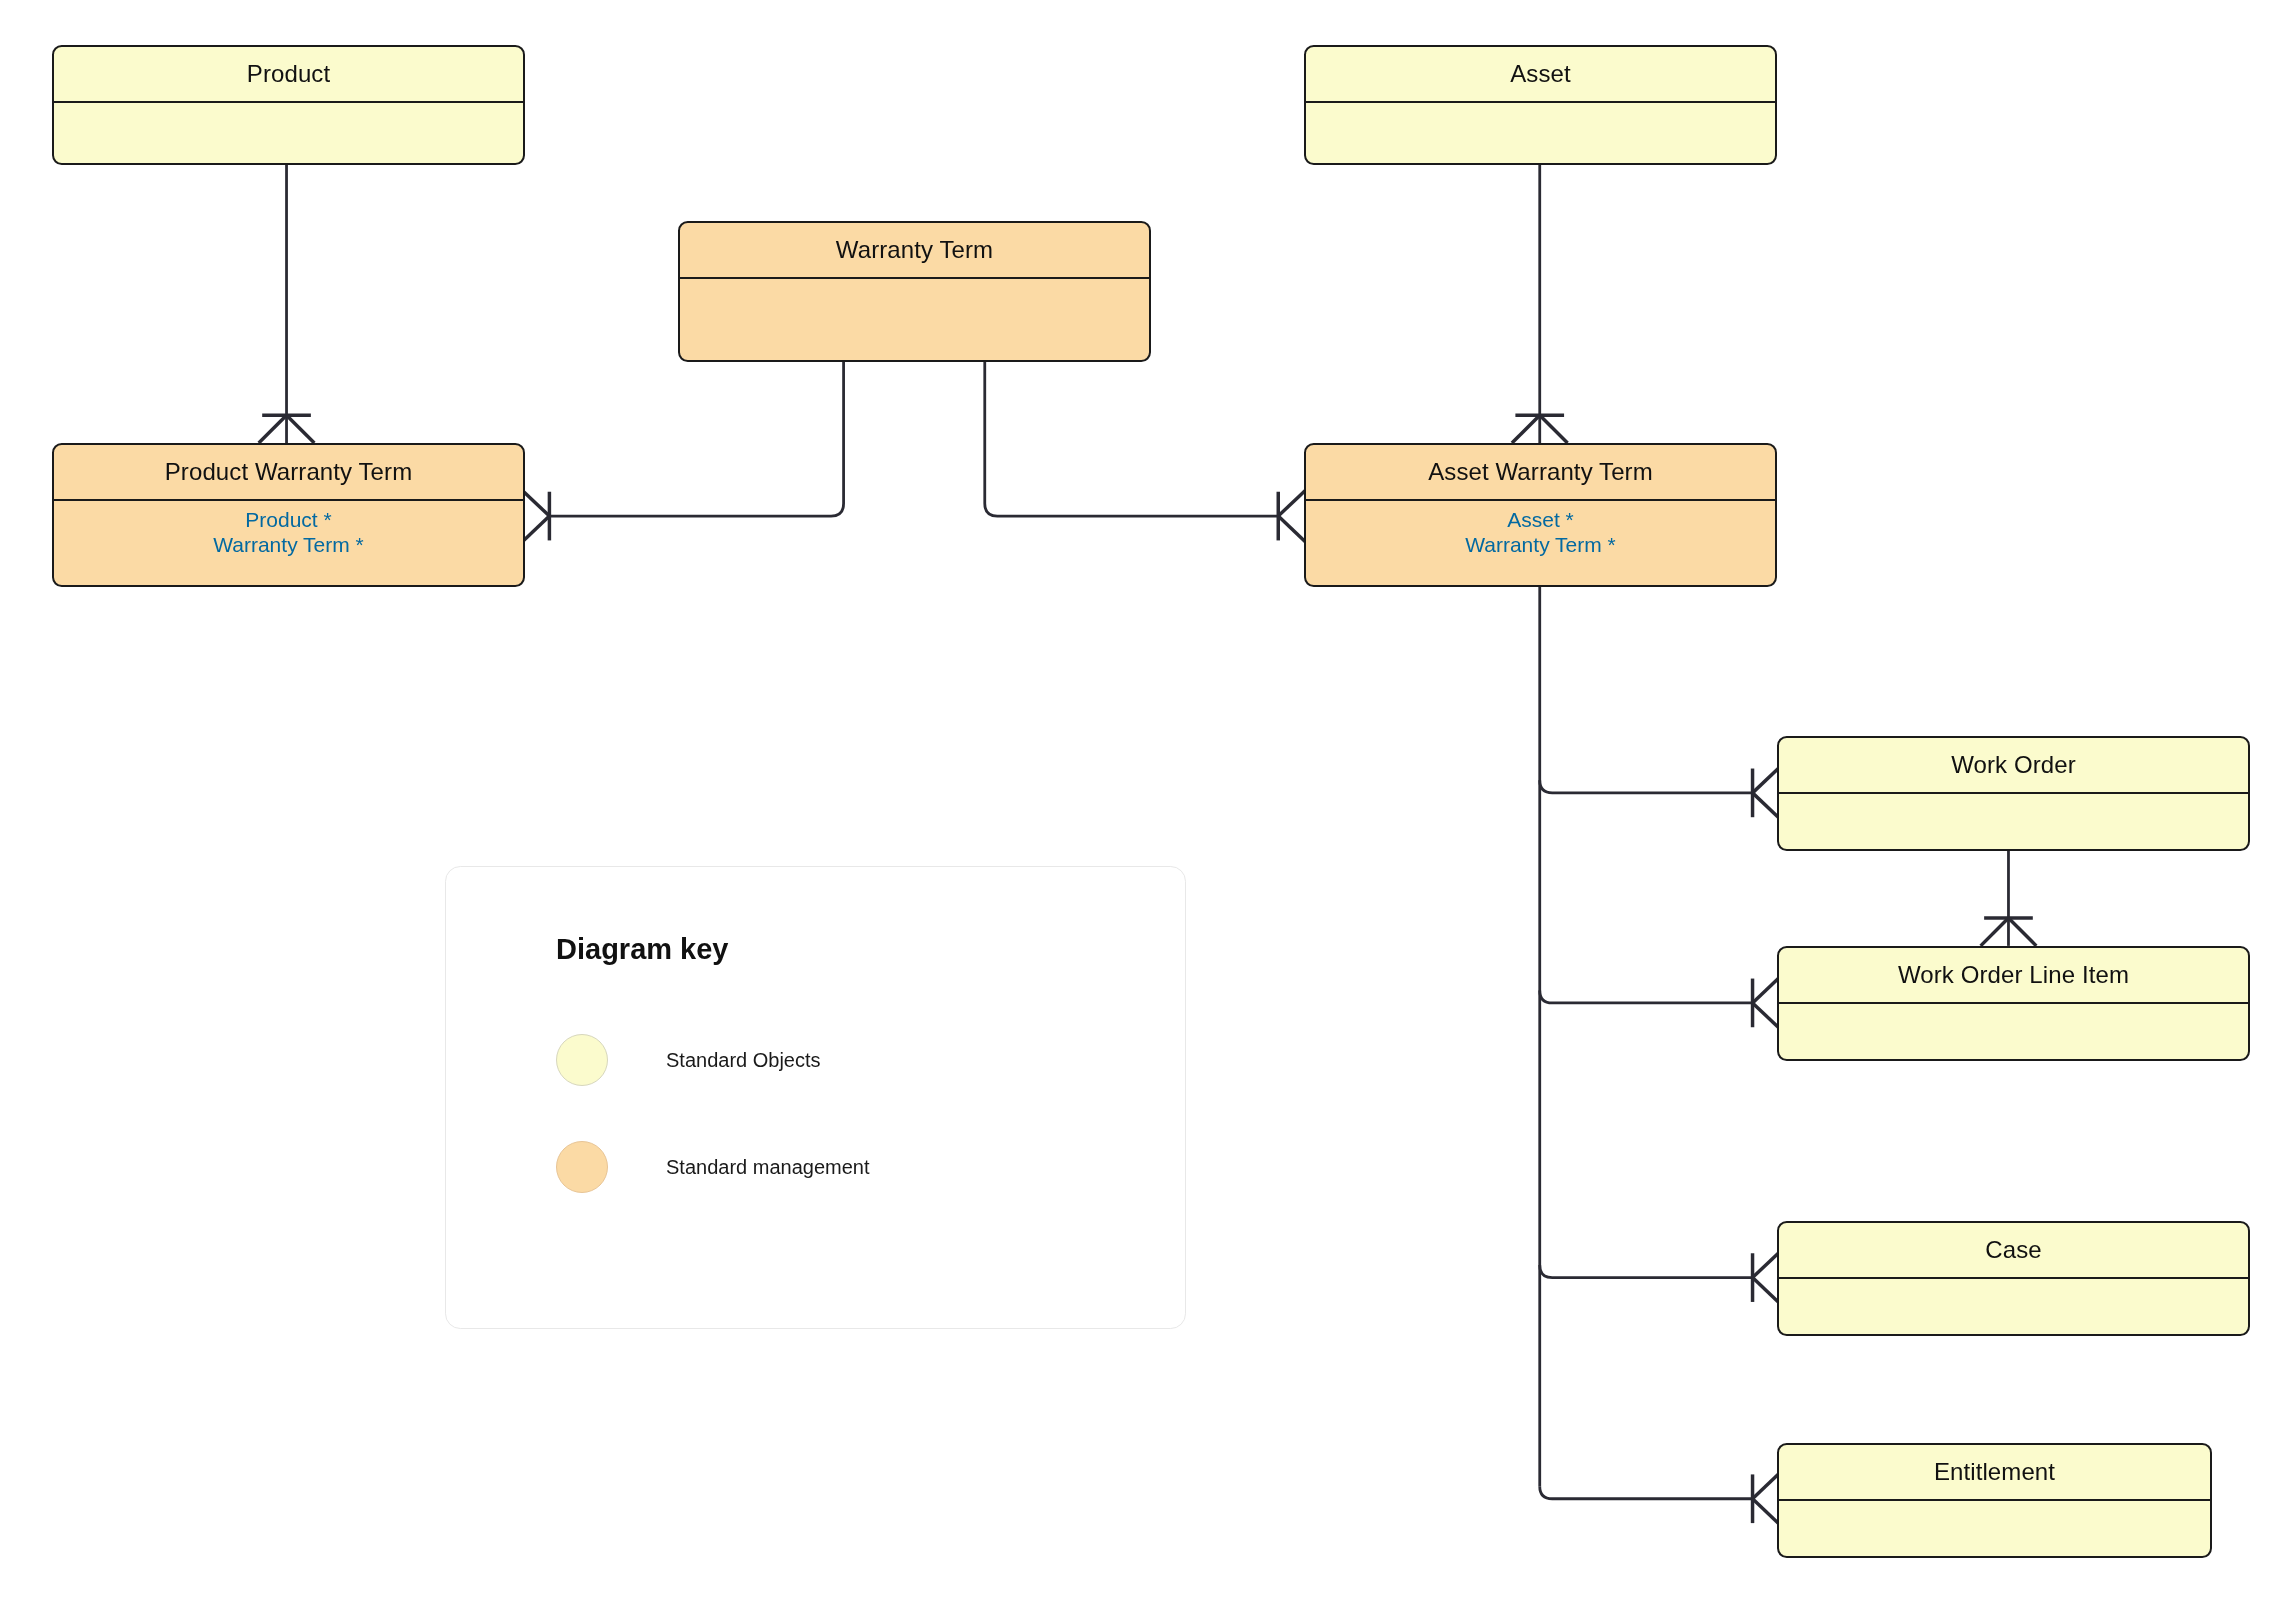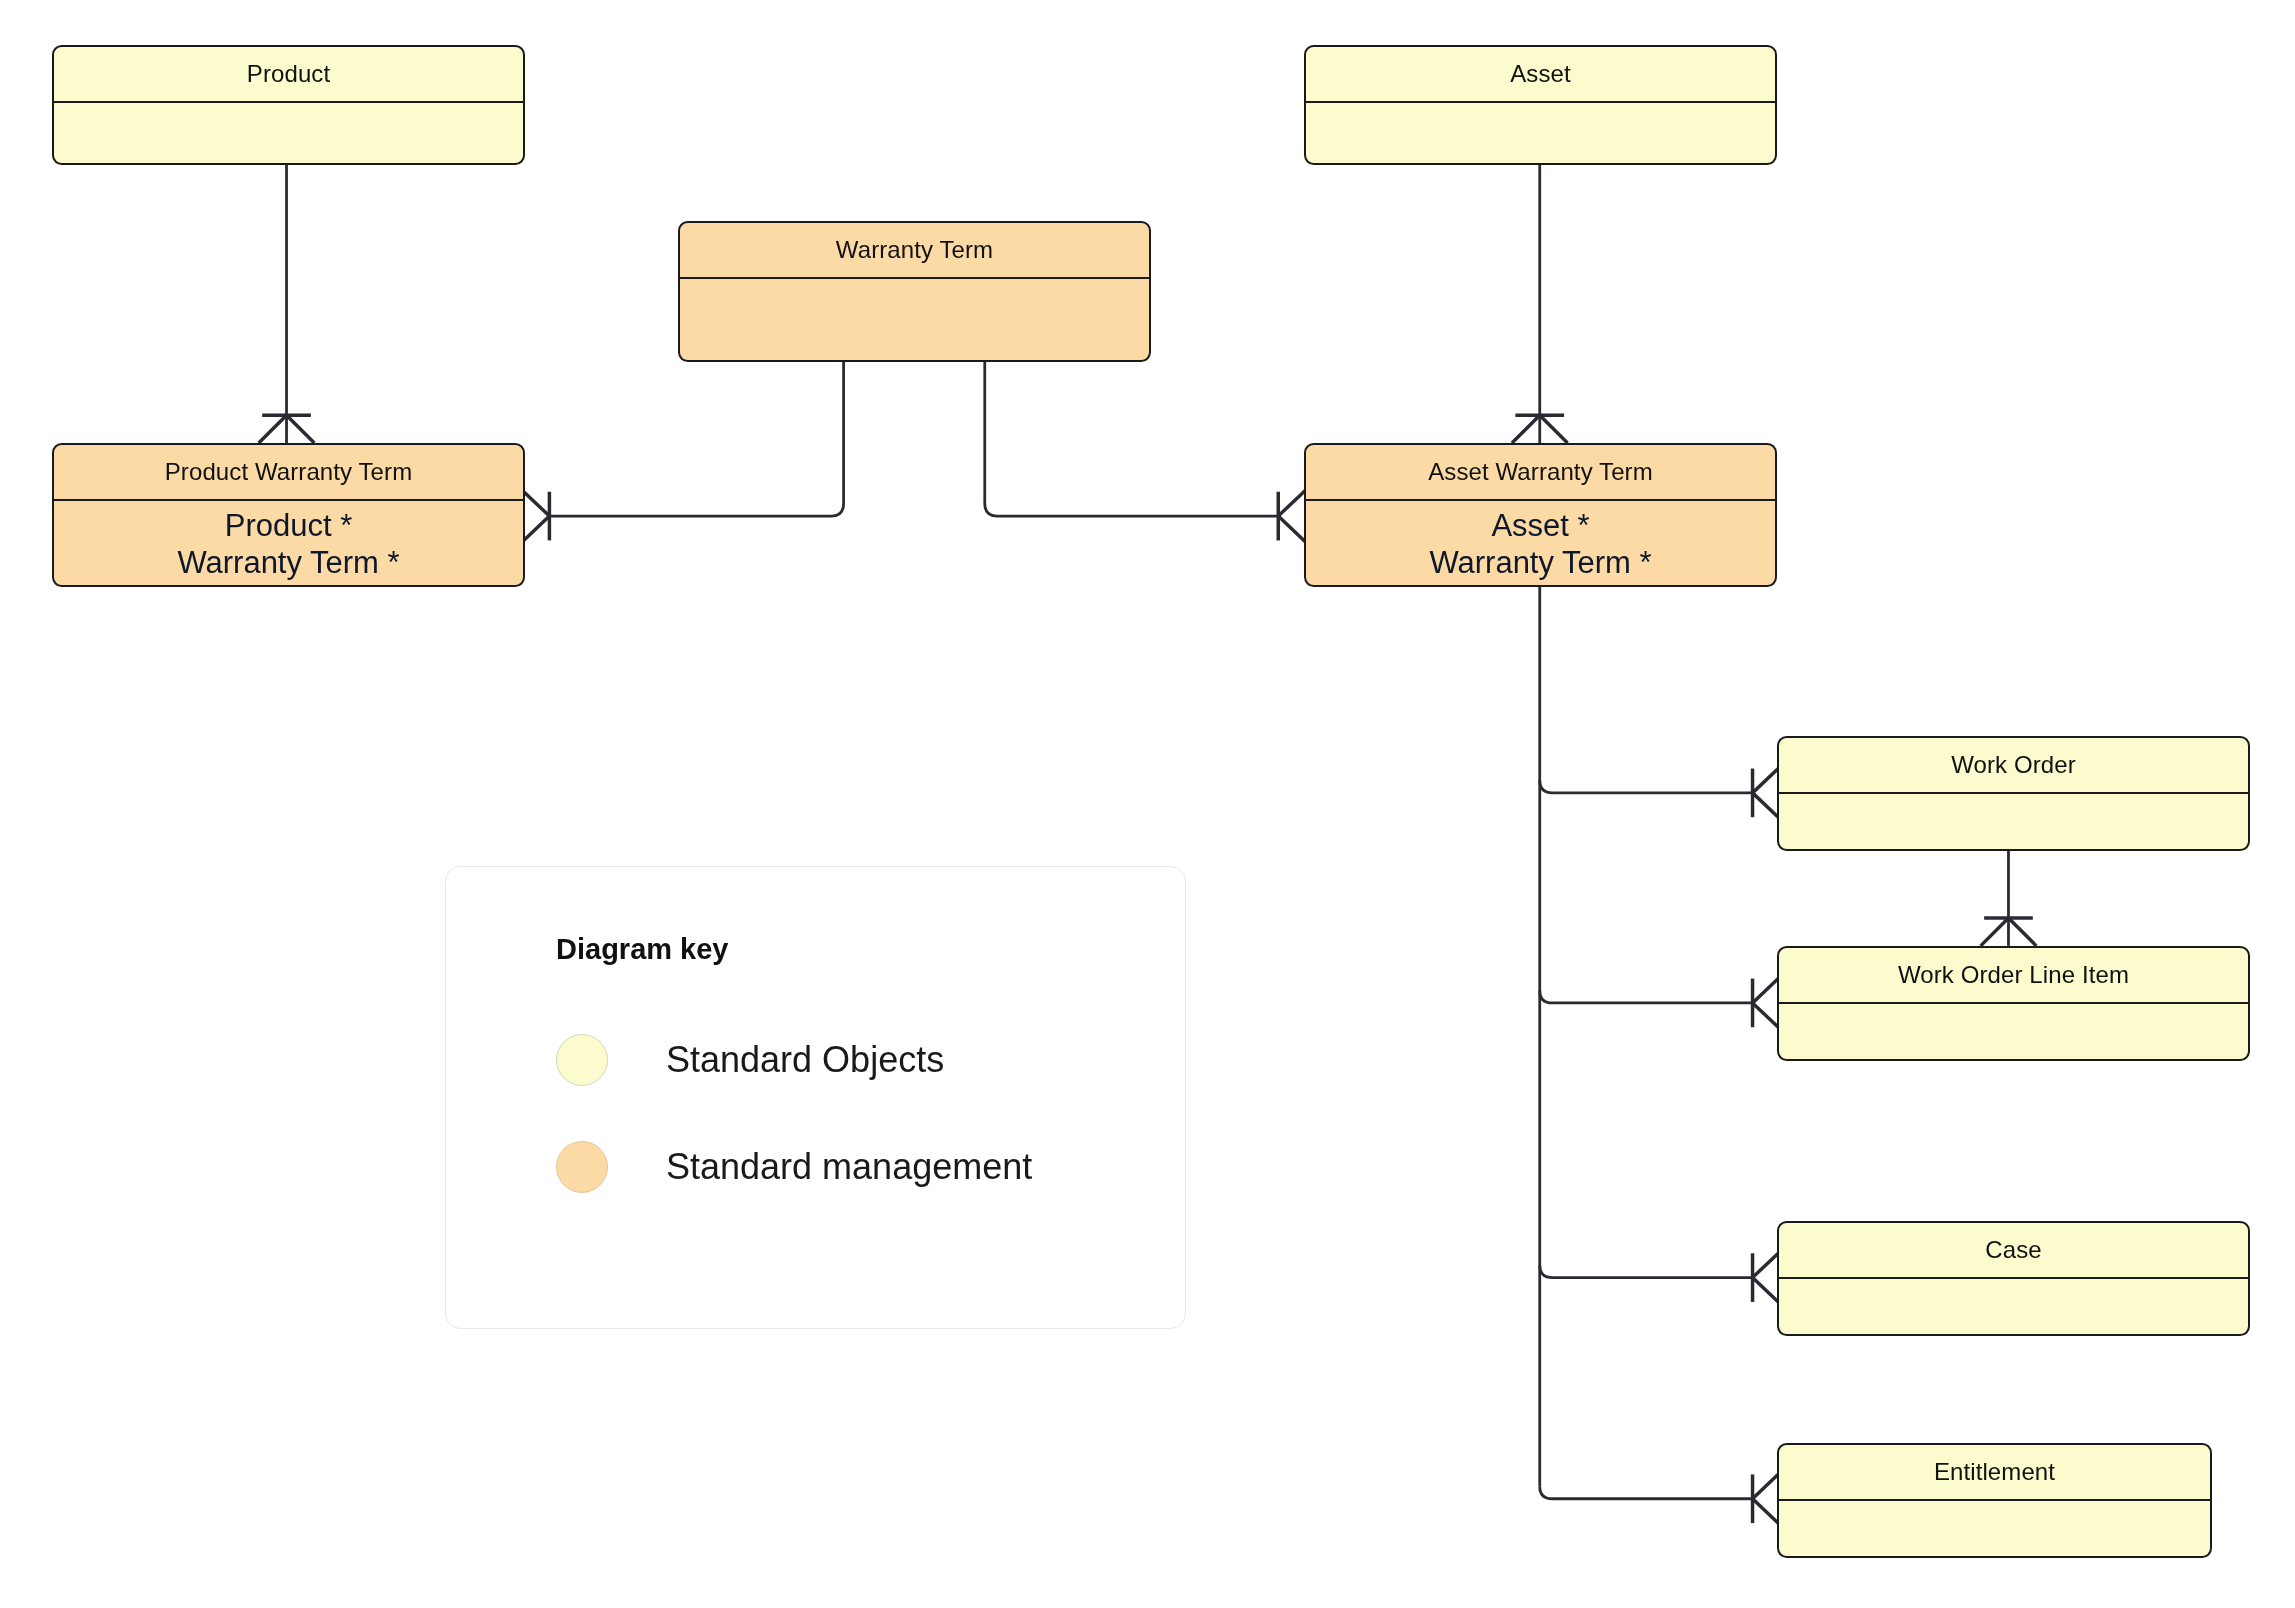--- a/index.html
+++ b/index.html
@@ -47,22 +47,22 @@
   }
   .ent-body {
     box-sizing: border-box;
     padding-top: 7px;
     display: flex;
     flex-direction: column;
     align-items: center;
     justify-content: flex-start;
   }
   .ent-field {
-    font-size: 31px;
-    color: #0f172a;
+    font-size: 21px;
+    color: #0369a1;
     line-height: 1.18;
     white-space: nowrap;
   }
   .legend {
     position: absolute;
     box-sizing: border-box;
     background: #ffffff;
     border: 1.4px solid #e8e8e8;
     border-radius: 15.3px;
   }
@@ -82,21 +82,21 @@
   }
   .legend-swatch {
     width: 50px;
     height: 50px;
     border-radius: 50%;
     border: 0.7px solid #d7d7bd;
     flex: none;
   }
   .legend-label {
     margin-left: 58px;
-    font-size: 36px;
+    font-size: 20px;
     color: #1a1a1a;
     white-space: nowrap;
   }
 </style>
 </head>
 <body>
 
 <div id="canvas">
 
   <svg id="wires" viewBox="0 0 3300 2312" width="2295" height="1608" xmlns="http://www.w3.org/2000/svg">

